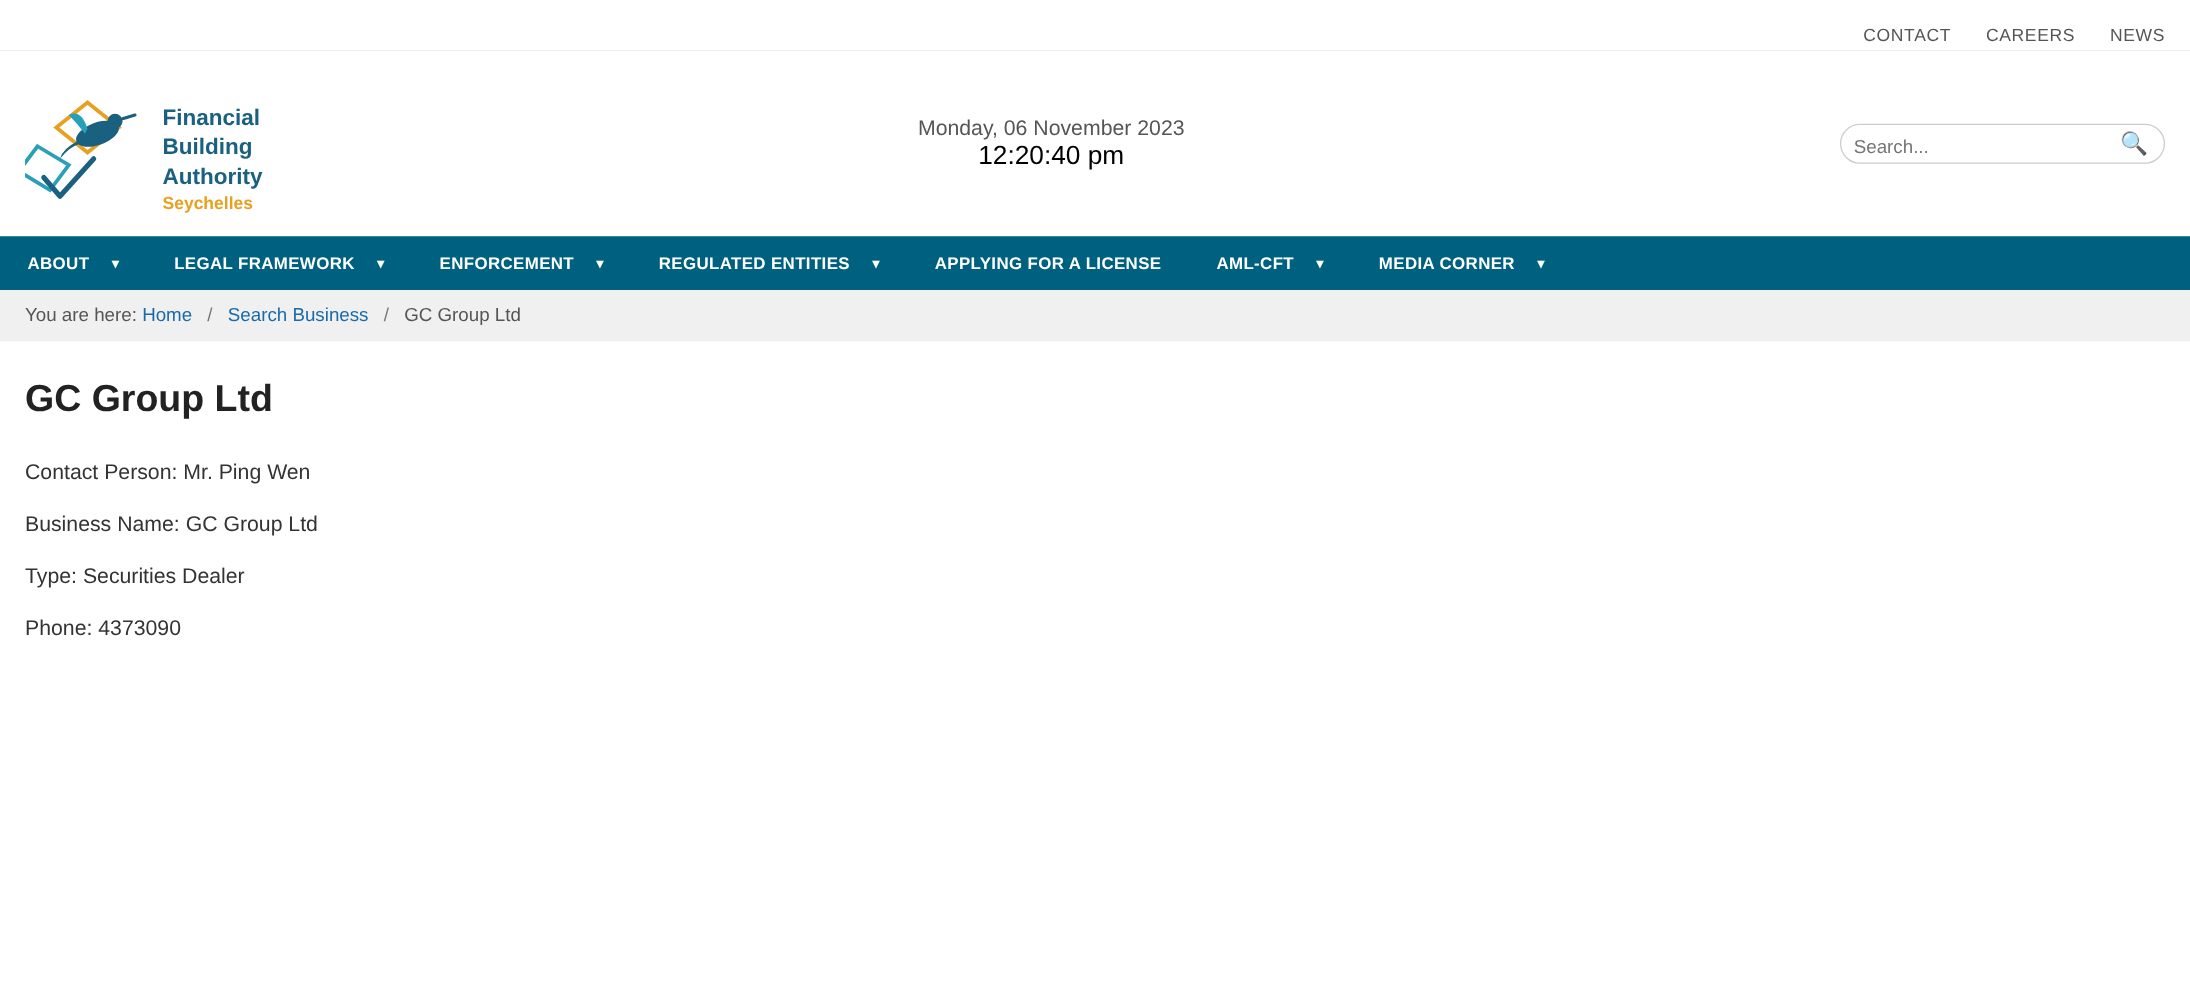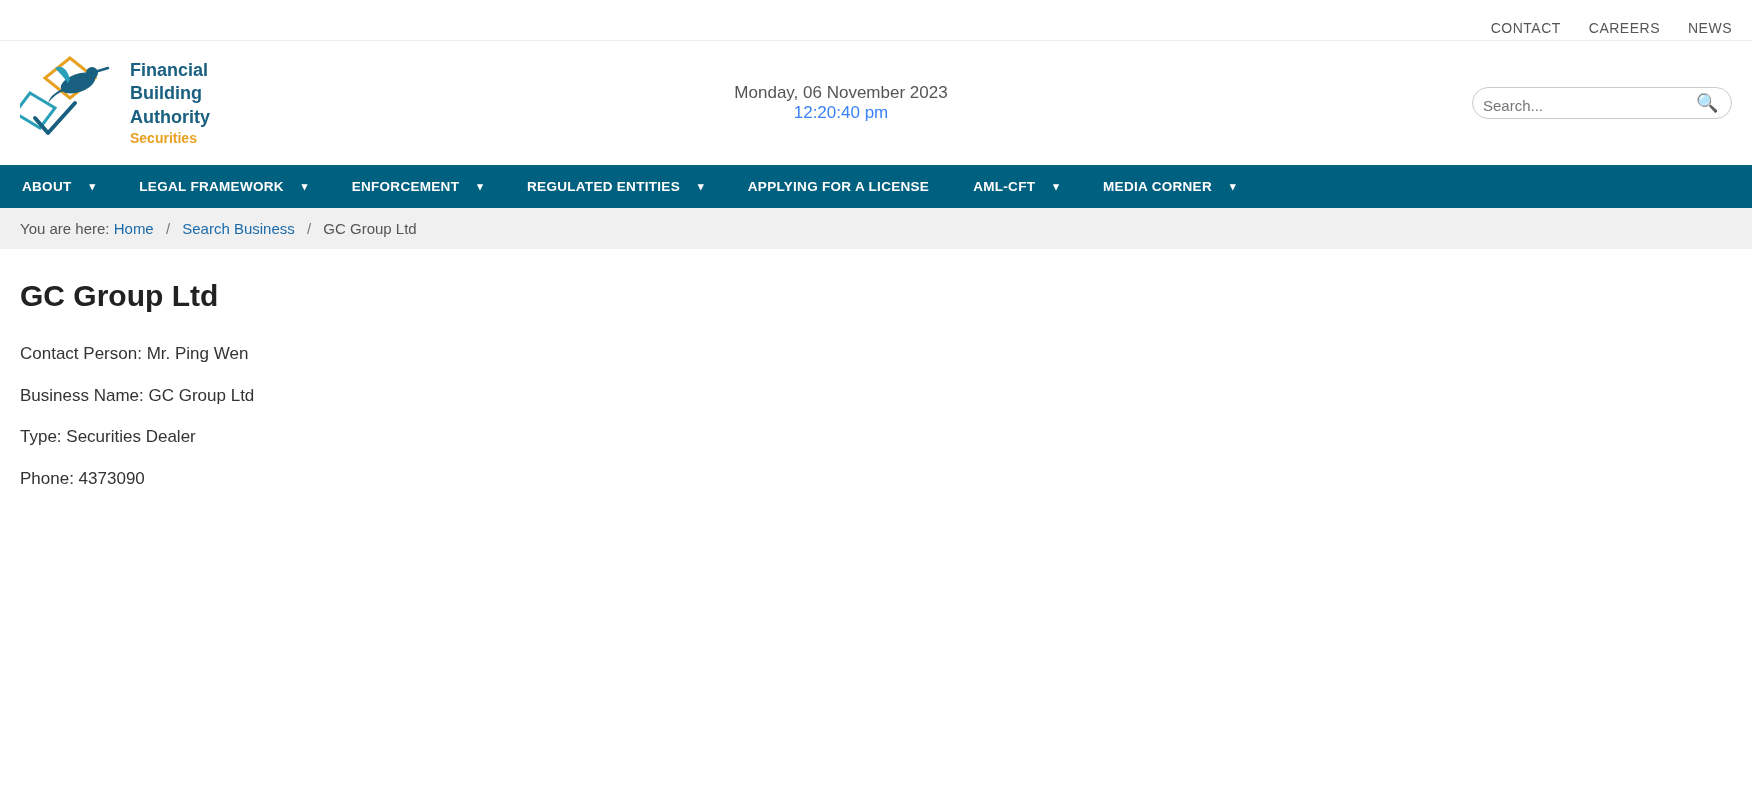--- a/index.html
+++ b/index.html
@@ -32,20 +32,21 @@
       background: #fff;
     }
     .header-left {
       display: flex;
       align-items: center;
     }
     .logo-container {
       display: flex;
       align-items: center;
       gap: 10px;
+      margin-top: 24px;
     }
     .logo-svg {
       width: 100px;
       height: 100px;
     }
     .logo-text {
       display: flex;
       flex-direction: column;
       line-height: 1.3;
     }
@@ -71,22 +72,22 @@
     }
     .header-center {
       text-align: center;
       color: #555;
     }
     .header-center .date {
       font-size: 17px;
       color: #555;
     }
     .header-center .time {
-      font-size: 17px;
-      color: #3b82f6;
+      font-size: 21px;
+      color: #000000;
     }
     .header-right {
       display: flex;
       align-items: center;
     }
     .search-box {
       display: flex;
       align-items: flex-end;
       border: 1px solid #ccc;
       border-radius: 20px;
@@ -198,21 +199,21 @@
         <line x1="78" y1="18" x2="88" y2="15" stroke="#1a6080" stroke-width="2.5" stroke-linecap="round"></line>
 
         <path d="M50,26 Q45,10 35,15 Q42,22 48,30" fill="#29a0b8"></path>
 
         <path d="M42,36 Q30,42 28,50 Q36,40 44,38" fill="#1a6080"></path>
       </svg>
       <div class="logo-text">
         <span class="financial">Financial</span>
         <span class="services">Building</span>
         <span class="authority">Authority</span>
-        <span class="seychelles">Securities</span>
+        <span class="seychelles">Seychelles</span>
       </div>
     </div>
   </div>
   <div class="header-center">
     <div class="date">Monday, 06 November 2023</div>
     <div class="time">12:20:40 pm</div>
   </div>
   <div class="header-right">
     <div class="search-box">
       <input type="text" placeholder="Search..." style="">

